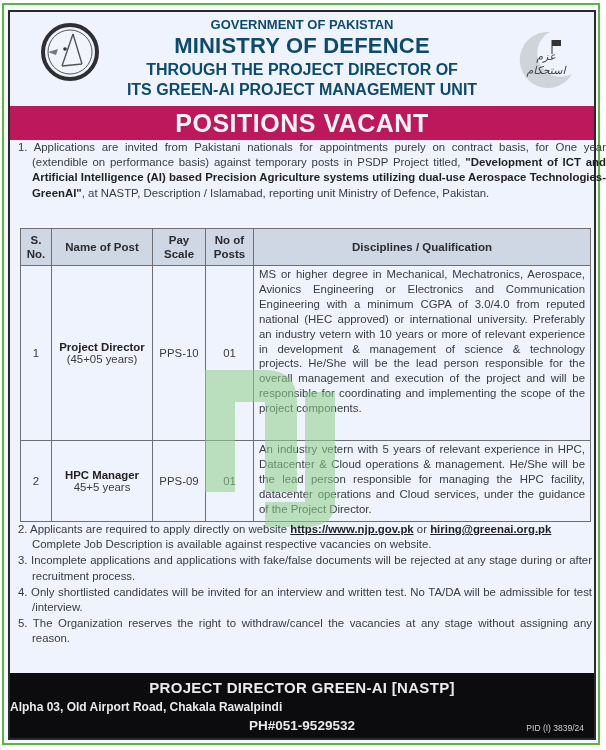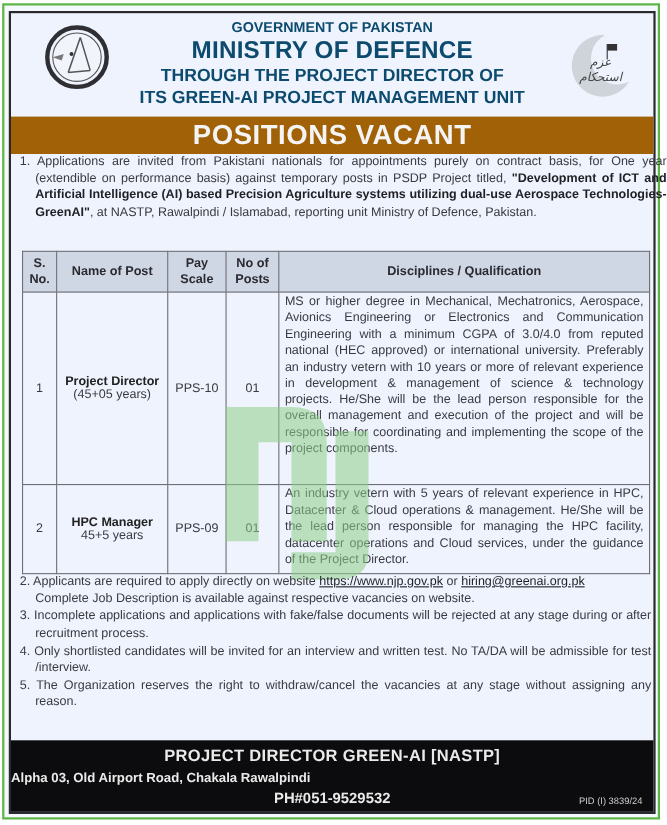--- a/index.html
+++ b/index.html
@@ -23,21 +23,21 @@
   }
   .logo-right {
     position: absolute; left: 500px; top: 12px; width: 70px; height: 70px;
   }
   .hdr-line { position: absolute; left: 0; width: 584px; text-align: center; font-weight: bold; color: #0c4a6e; white-space: nowrap; }
   .hdr-gov { top: 5px; font-size: 13px; }
   .hdr-min { top: 21px; font-size: 22px; letter-spacing: 0.2px; }
   .hdr-thr1 { top: 49px; font-size: 16px; }
   .hdr-thr2 { top: 69px; font-size: 16px; }
   .banner {
-    position: absolute; left: 10px; top: 106px; width: 584px; height: 34px; background: #a16207;
+    position: absolute; left: 10px; top: 106px; width: 584px; height: 34px; background: #be185d;
     color: #f4f4f4; font-weight: bold; font-size: 25px; text-align: center; line-height: 34px; letter-spacing: 0.5px;
   }
   .para {
     position: absolute; font-size: 11.4px; line-height: 15.2px; color: #3a3a40; text-align: justify;
   }
   .para b { color: #1f1f24; }
   .p1 { left: 18px; top: 140px; width: 574px; }
   .indent { padding-left: 14px; text-indent: -14px; }
   table.posts {
     position: absolute; left: 20px; top: 228px; width: 571px; border-collapse: collapse;
@@ -50,21 +50,21 @@
   table.posts td { text-align: center; vertical-align: middle; padding: 0; }
   table.posts td.qual { text-align: justify; padding: 1px 5px 2px 5px; line-height: 14.9px; vertical-align: top; }
   .post-name { font-weight: bold; color: #222; }
   .r1 td { height: 171px; }
   .r2 td { height: 77px; }
   .watermark {
     position: absolute; left: 205px; top: 362px; width: 140px; height: 165px; pointer-events: none; opacity: 0.55;
   }
   .notes { position: absolute; left: 18px; top: 522px; width: 574px; }
   .notes p { margin: 0 0 1px 0; }
-  .link { font-weight: normal; color: #1e1e24; text-decoration: underline; }
+  .link { font-weight: bold; color: #1e1e24; text-decoration: underline; }
   .footer {
     position: absolute; left: 10px; top: 673px; width: 584px; height: 65px; background: #0c0c0e; color: #eaeaea;
   }
   .f1 { position: absolute; left: 0; top: 6px; width: 584px; text-align: center; font-weight: bold; font-size: 15px; letter-spacing: 0.3px; }
   .f2 { position: absolute; left: 0; top: 27px; width: 584px; font-weight: bold; font-size: 12px; }
   .f3 { position: absolute; left: 0; top: 45px; width: 584px; text-align: center; font-weight: bold; font-size: 13.5px; }
   .pid { position: absolute; right: 10px; top: 50px; font-size: 8.5px; color: #cfcfcf; }
 </style>
 </head>
 <body>
@@ -93,21 +93,21 @@
     <text x="36" y="36" font-family="DejaVu Sans, sans-serif" font-size="11" fill="#444" text-anchor="middle" font-style="italic">عزم</text>
     <text x="36" y="50" font-family="DejaVu Sans, sans-serif" font-size="11" fill="#444" text-anchor="middle" font-style="italic">استحکام</text>
   </svg>
 </div>
 
 <div class="banner">POSITIONS VACANT</div>
 
 <div class="para p1 indent">
   <span>1.</span>
   <span>Applications are invited from Pakistani nationals for appointments purely on contract basis, for One year (extendible on performance basis) against temporary posts in PSDP Project titled,</span>
-  <b>"Development of ICT and Artificial Intelligence (AI) based Precision Agriculture systems utilizing dual-use Aerospace Technologies-GreenAI"</b><span>, at NASTP, Rawalpindi / Islamabad, reporting unit Ministry of Defence, Pakistan.</span>
+  <b>"Development of ICT and Artificial Intelligence (AI) based Precision Agriculture systems utilizing dual-use Aerospace Technologies-GreenAI"</b><span>, at NASTP, Description / Islamabad, reporting unit Ministry of Defence, Pakistan.</span>
 </div>
 
 <table class="posts">
   <colgroup>
     <col style="width:31px">
       <col style="width:101px">
       <col style="width:53px">
       <col style="width:48px">
       <col>
   </colgroup>

